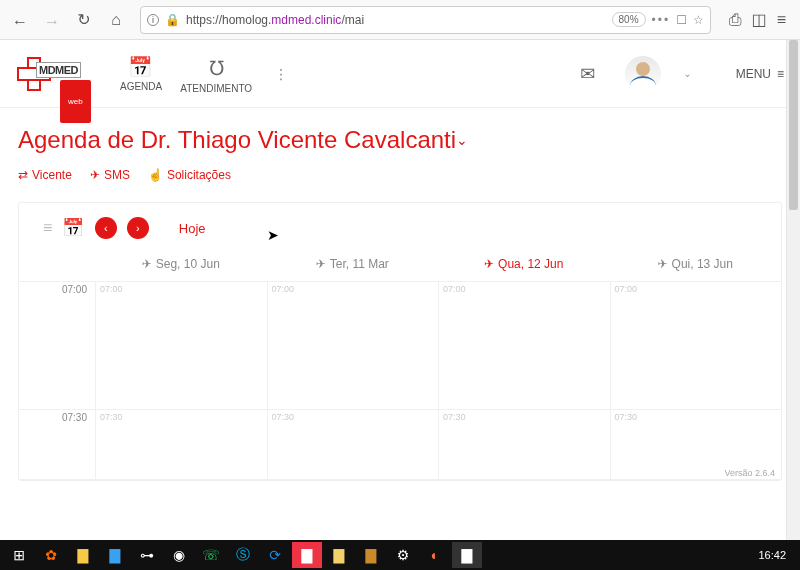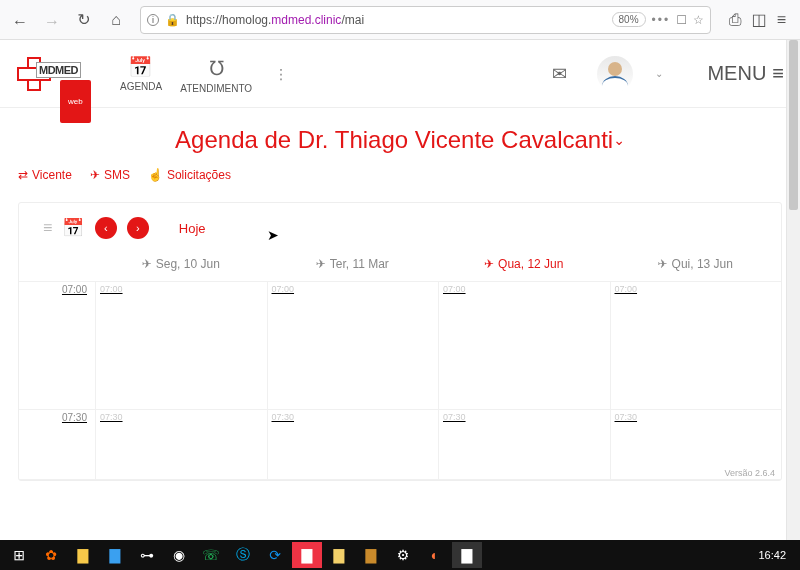--- a/index.html
+++ b/index.html
@@ -26,40 +26,40 @@
   .logo-web { position: absolute; left: 44px; top: 28px; font-size: 8px; background: #e31616; color: #fff; padding: 17px 8px; border-radius: 2px; }
   .hdr-item { display: flex; flex-direction: column; align-items: center; gap: 2px; cursor: pointer; color: #555; font-size: 10px; }
   .hdr-item .icon { font-size: 20px; color: #666; }
   .hdr-dots { color: #888; font-size: 14px; padding: 0 4px; cursor: pointer; }
   .hdr-spacer { flex: 1; }
   .hdr-mail { font-size: 18px; color: #666; cursor: pointer; }
   .avatar { width: 36px; height: 36px; border-radius: 50%; background: linear-gradient(#e8e8e8,#fff); display:flex; align-items:center; justify-content:center; margin-left: 12px; position:relative; overflow:hidden;}
   .avatar::before { content:""; width:14px; height:14px; background:#d8b48a; border-radius:50%; position:absolute; top:6px;}
   .avatar::after { content:""; width:26px; height:18px; background:#fff; border-radius:50% 50% 0 0; position:absolute; bottom:-4px; border-top:2px solid #3a6ea5;}
   .avatar-caret { color:#999; font-size:10px; margin-left:4px;}
-  .menu-btn { margin-left: 18px; display: flex; align-items: center; gap: 6px; color: #555; font-size: 20px; cursor: pointer; padding-left: 8px; }
+  .menu-btn { margin-left: 18px; display: flex; align-items: center; gap: 6px; color: #555; font-size: 12px; cursor: pointer; padding-left: 8px; }
 
   
   .page { padding: 18px 18px 0 18px; }
-  .page-title { color: #e31616; font-size: 24px; font-weight: 400; display: flex; align-items: center; cursor: pointer; justify-content: center; }
+  .page-title { color: #e31616; font-size: 24px; font-weight: 400; display: flex; align-items: center; cursor: pointer; }
   .page-title .caret { font-size: 14px; color: #e31616; }
   .action-row { display: flex; gap: 18px; margin-top: 14px; }
   .action-link { color: #e31616; font-size: 12px; display: flex; align-items: center; gap: 4px; cursor: pointer; }
 
   
   .card { background: #fff; border: 1px solid #eee; border-radius: 3px; margin-top: 20px; padding: 14px 0 0 0; position: relative; }
   .cal-toolbar { display: flex; align-items: center; gap: 10px; padding: 0 24px 12px 24px; }
   .burger { color: #bbb; font-size: 16px; }
   .cal-icon { color: #e31616; font-size: 18px; }
   .round-btn { width: 22px; height: 22px; border-radius: 50%; background: #e31616; color: #fff; display: flex; align-items: center; justify-content: center; font-size: 11px; cursor: pointer; }
   .today-link { color: #e31616; font-size: 13px; cursor: pointer; margin-left: 20px;}
   .day-headers { display: grid; grid-template-columns: 76px repeat(4, 1fr); padding: 6px 0 10px 0; }
   .day-h { text-align: center; font-size: 12px; color: #888; display:flex; align-items:center; justify-content:center; gap:4px;}
   .day-h.active { color: #e31616; font-weight: 500; }
-  .cal-grid { border-top: 1px solid #f0f0f0; text-decoration: underline; }
+  .cal-grid { border-top: 1px solid #f0f0f0; }
   .cal-row { display: grid; grid-template-columns: 76px repeat(4, 1fr); height: 128px; border-bottom: 1px solid #f0f0f0; }
   .time-label { font-size: 10px; color: #888; text-align: right; padding: 2px 8px 0 0; }
   .cell { border-left: 1px solid #f0f0f0; font-size: 9px; color: #ccc; padding: 2px 0 0 4px; }
   .version { position: absolute; right: 6px; bottom: 2px; font-size: 9px; color: #aaa; }
   .cursor { position:absolute; left:267px; top:187px; font-size:14px; color:#000; pointer-events:none;}
 
   
   .taskbar { position: absolute; bottom: 0; left: 0; right: 0; height: 30px; background: #101010; display: flex; align-items: center; padding: 0 4px; gap: 2px; }
   .tb-item { width: 30px; height: 26px; display: flex; align-items: center; justify-content: center; font-size: 14px; color: #fff; }
   .tb-spacer { flex: 1; }

